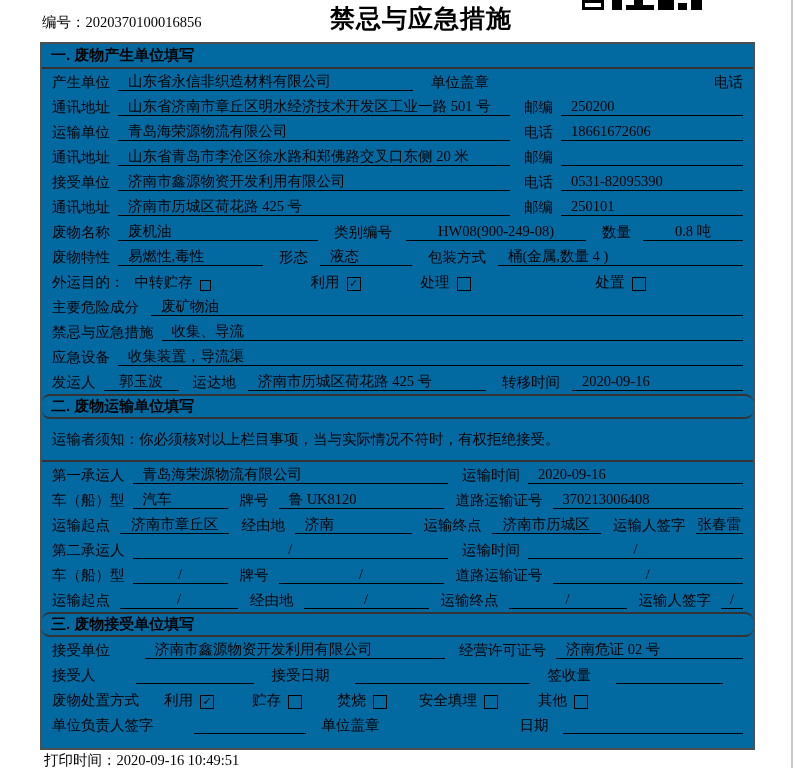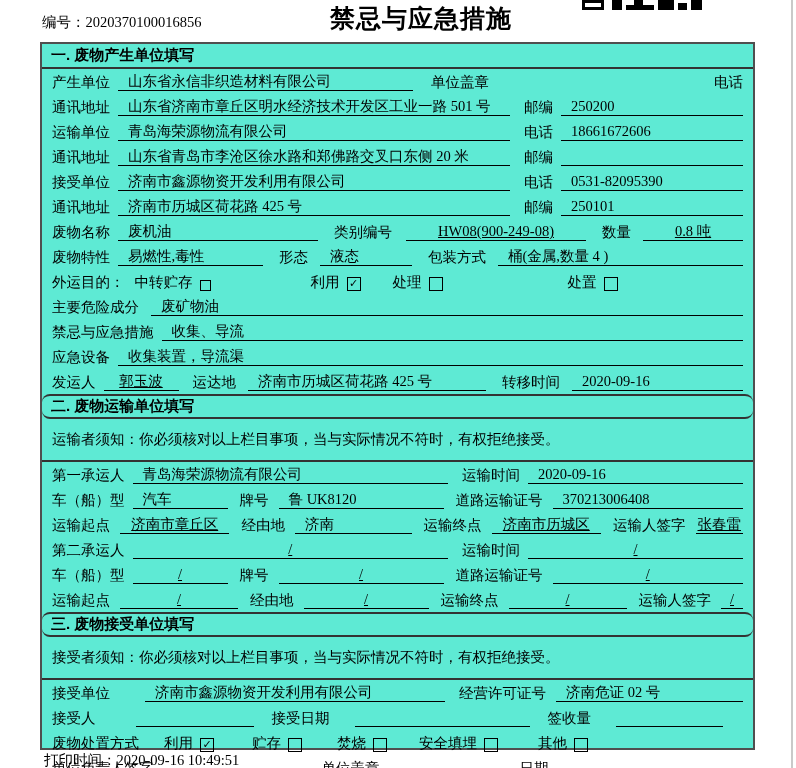--- a/index.html
+++ b/index.html
@@ -18,43 +18,43 @@
   .qr .q1{left:0;top:0;width:16px;height:4px;border:3px solid #000;background:#fff;}
   .qr .q2{left:30px;top:0;width:10px;height:10px;}
   .qr .q3{left:44px;top:5px;width:28px;height:5px;}
   .qr .q4{left:52px;top:0;width:9px;height:5px;}
   .qr .q5{left:76px;top:0;width:16px;height:10px;}
   .qr .q6{left:96px;top:3px;width:9px;height:7px;}
   .qr .q7{left:109px;top:0;width:11px;height:10px;}
 
   
   .form{position:absolute;left:40px;top:42px;width:715px;height:708px;
-        border:2px solid #4f4f4f;box-sizing:border-box;background:#5eead4;}
+        border:2px solid #4f4f4f;box-sizing:border-box;background:#0369a1;}
   .sec-header{height:25px;box-sizing:border-box;display:flex;align-items:center;
         padding:0 9px;font-family:"Liberation Sans","DejaVu Sans",sans-serif;
         font-weight:bold;font-size:15px;border-bottom:2px solid #333;}
   .sec-header.mid{border-top:2px solid #333;border-radius:8px;}
   .notice{height:43px;box-sizing:border-box;display:flex;align-items:center;
         padding:0 10px;border-bottom:2px solid #333;}
   .row{height:25px;box-sizing:border-box;display:flex;align-items:flex-end;
         padding:0 10px 3px 10px;white-space:nowrap;}
   .lbl{white-space:nowrap;line-height:17px;}
   .val{border-bottom:1px solid #000;line-height:17px;min-height:17px;
         padding:0 4px 0 10px;box-sizing:border-box;display:inline-block;white-space:nowrap;}
-  .val.c{text-align:center;padding:0 2px;text-decoration:underline;}
+  .val.c{text-align:center;padding:0 2px;}
   .fill{flex:1;margin-top:32px;}
   .cb{display:inline-block;width:12px;height:12px;border:1px solid #000;margin-left:7px;
       font-family:"DejaVu Sans",sans-serif;font-size:11px;line-height:12px;text-align:center;
       vertical-align:-1px;box-sizing:content-box;}
   .cb.sm{width:9px;height:9px;line-height:9px;font-size:8px;vertical-align:0;}
 
   .ml8{margin-left:8px;}.ml10{margin-left:10px;}.ml12{margin-left:12px;}
   .ml14{margin-left:14px;}.ml16{margin-left:16px;}.ml18{margin-left:18px;}
   .ml25{margin-left:25px;}.ml32{margin-left:32px;}.ml35{margin-left:35px;}
-  .ml38{margin-left:38px;}.ml40{margin-left:40px;}.ml60{margin-left:32px;}.ml100{margin-left:100px;}.ml125{margin-left:125px;}
+  .ml38{margin-left:38px;}.ml40{margin-left:40px;}.ml60{margin-left:60px;}.ml100{margin-left:100px;}.ml125{margin-left:125px;}
   .ml140{margin-left:140px;}.mr20{margin-right:20px;}
   .w75{width:75px;}.w92{width:92px;}.w95{width:95px;}.w112{width:112px;}
   .w118{width:118px;}.w125{width:125px;}.w145{width:145px;}
   .w165{width:165px;}.w175{width:175px;}.w180{width:180px;}.w182{width:182px;}
   .w200{width:200px;}.w215{width:215px;}.w238{width:238px;}.w295{width:295px;}
   .w300{width:300px;}
 
   .print-time{position:absolute;left:44px;top:751px;white-space:nowrap;}
 </style>
 </head>
@@ -224,21 +224,20 @@
     <span class="val w118 c ml10">/</span>
     <span class="lbl ml12">经由地</span>
     <span class="val w125 c ml10">/</span>
     <span class="lbl ml12">运输终点</span>
     <span class="val w118 c ml10">/</span>
     <span class="lbl ml12">运输人签字</span>
     <span class="val fill c ml10">/</span>
   </div>
 
   <div class="sec-header mid">三. 废物接受单位填写</div>
-  <div class="notice">接受者须知：你必须核对以上栏目事项，当与实际情况不符时，有权拒绝接受。</div>
 
   <div class="row">
     <span class="lbl">接受单位</span>
     <span class="val w300 ml35">济南市鑫源物资开发利用有限公司</span>
     <span class="lbl ml14">经营许可证号</span>
     <span class="val fill ml10">济南危证 02 号</span>
   </div>
 
   <div class="row">
     <span class="lbl">接受人</span>

